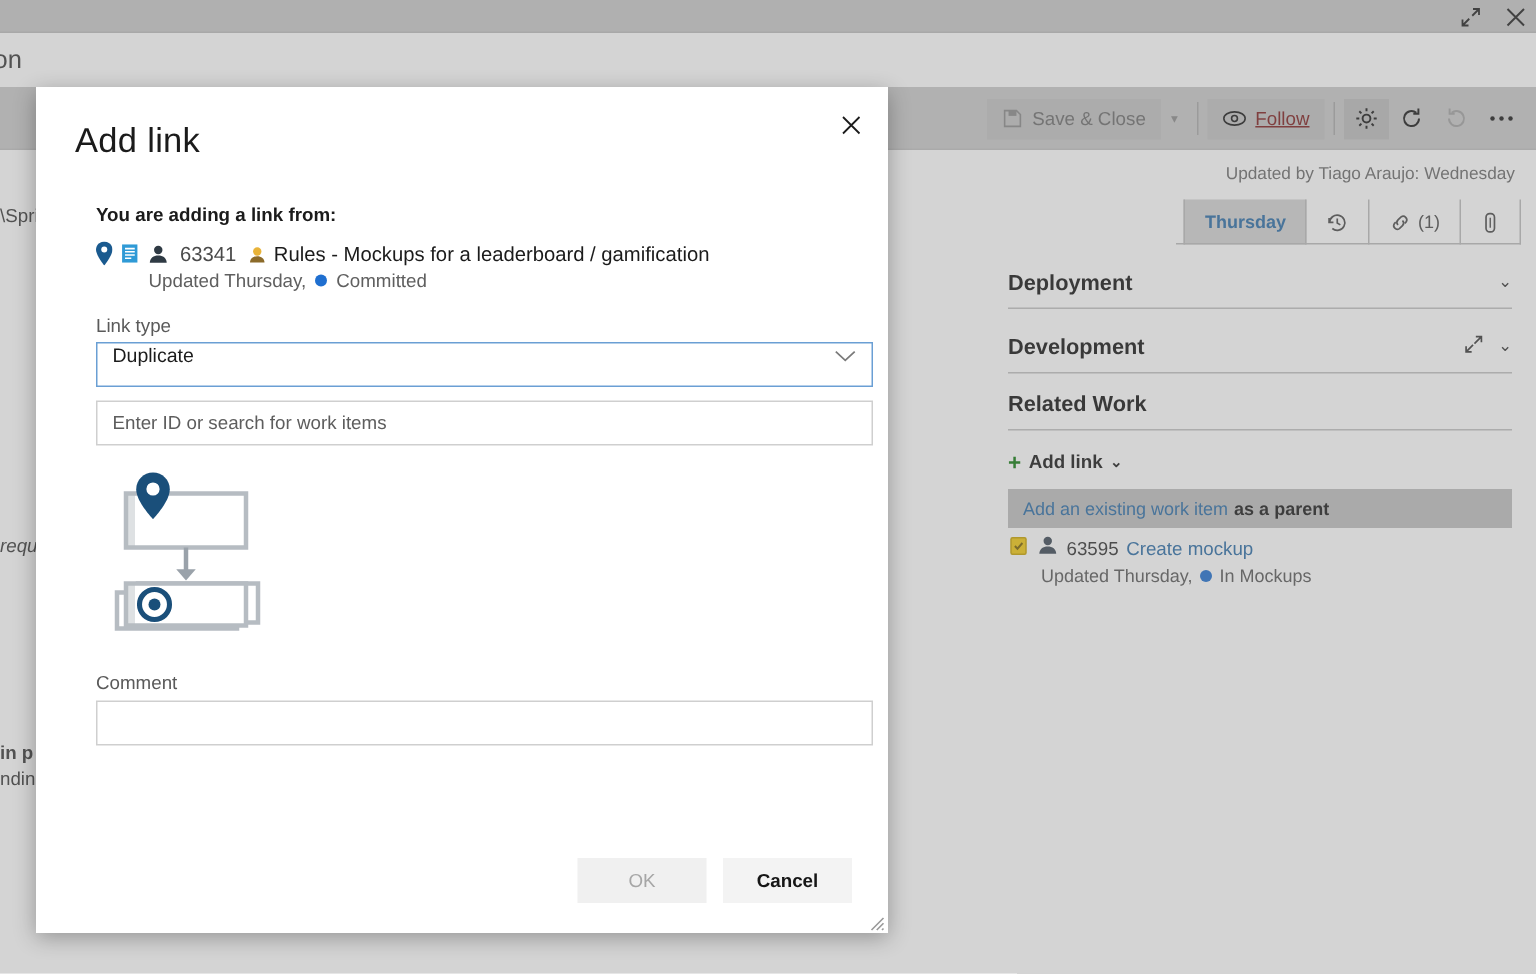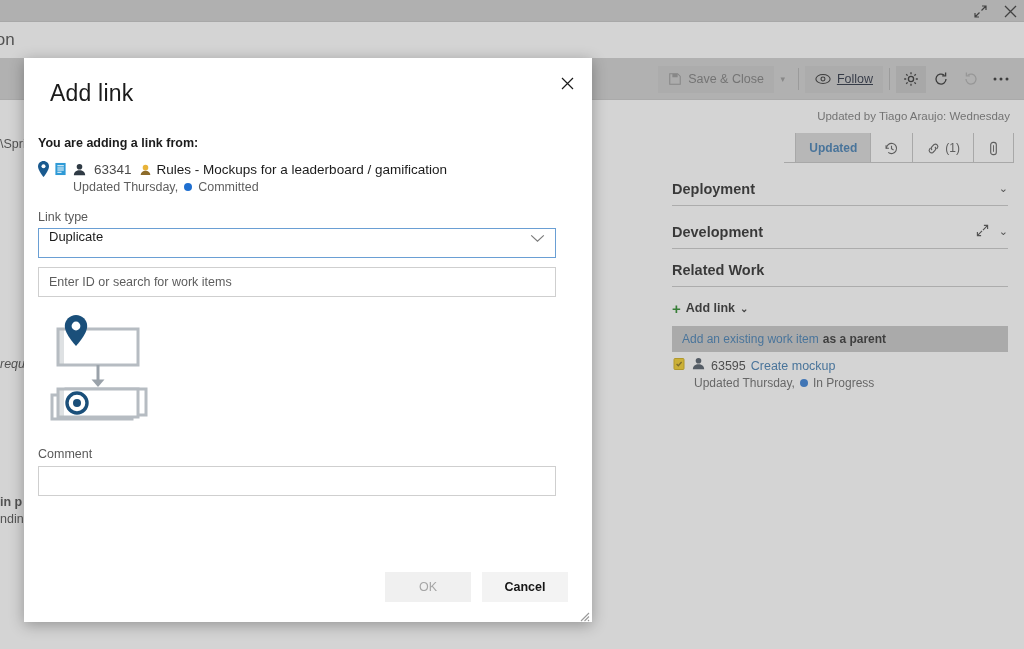--- a/index.html
+++ b/index.html
@@ -42,21 +42,21 @@
   }
   .bg-toolbar-inner {
     position: absolute; right: 8px; top: 0; height: 42px;
     display: flex; align-items: center; gap: 0px;
   }
   .tb-btn {
     height: 27px; display: flex; align-items: center; gap: 6px;
     padding: 0 10px; font-size: 12.5px; color: #6e6e6e;
     background: #c2c2c2; border: none; white-space: nowrap;
   }
-  .tb-btn.enabled { color: #0f172a; background: #c2c2c2; text-decoration: underline; }
+  .tb-btn.enabled { color: #7f1d1d; background: #c2c2c2; text-decoration: underline; }
   .tb-split { width: 18px; display:flex; align-items:center; justify-content:center; }
   .tb-icon-btn {
     width: 30px; height: 27px; display: flex; align-items: center; justify-content: center;
     background: transparent; border: none;
   }
   .tb-icon-btn.boxed { background: #bdbdbd; }
   .tb-sep { width: 1px; height: 22px; background: #a9a9a9; margin: 0 6px; }
 
   .bg-updated {
     position: absolute; right: 14px; top: 110px;
@@ -127,21 +127,21 @@
   }
   .dlg-close {
     position: absolute; right: 12px; top: 12px; width: 26px; height: 26px;
     display: flex; align-items: center; justify-content: center;
   }
   .dlg-title {
     position: absolute; left: 26px; top: 22px;
     font-size: 23px; color: #1b1b1b; font-weight: 300;
     letter-spacing: .2px;
   }
-  .dlg-body { position: absolute; left: 14px; top: 78px; width: 518px; }
+  .dlg-body { position: absolute; left: 40px; top: 78px; width: 518px; }
 
   .lbl-bold { font-size: 12.5px; font-weight: bold; color: #1b1b1b; }
   .src-row { display: flex; align-items: center; gap: 5px; margin-top: 11px; }
   .src-id { font-size: 13.5px; color: #4a4a4a; margin-left: 2px; }
   .src-title {
     font-size: 13.5px; color: #1b1b1b; 
   }
   .src-sub {
     font-size: 12.5px; color: #5f5f5f; margin-left: 35px; margin-top: 3px;
     display: flex; align-items: center; gap: 6px;
@@ -261,21 +261,21 @@
             <circle cx="15" cy="3" r="1.5" fill="#1b1b1b"></circle>
           </svg>
       </div>
     </div>
   </div>
 
   <div class="bg-updated">Updated by Tiago Araujo: Wednesday</div>
 
   <div class="bg-tabs">
     <div class="bg-tab active">
-      <span>Updated</span>
+      <span>Thursday</span>
     </div>
     <div class="bg-tab">
       <svg width="15" height="15" viewBox="0 0 16 16">
           <path d="M2.6 8a5.4 5.4 0 1 1 1.9 4.1" fill="none" stroke="#4c4c4c" stroke-width="1.2"></path>
           <path d="M2.2 4.6v3.1h3.1" fill="none" stroke="#4c4c4c" stroke-width="1.2"></path>
           <path d="M8 5v3.2l2.2 1.3" fill="none" stroke="#4c4c4c" stroke-width="1.2"></path>
         </svg>
     </div>
     <div class="bg-tab">
       <svg width="15" height="15" viewBox="0 0 16 16">
@@ -341,21 +341,21 @@
             <circle cx="8" cy="5" r="3" fill="#3e4a57"></circle>
             <path d="M2 14c0-3.4 2.7-5.2 6-5.2s6 1.8 6 5.2z" fill="#3e4a57"></path>
           </svg>
       </span>
       <span class="wi-id">63595</span>
       <span class="wi-title">Create mockup</span>
     </div>
     <div class="wi-sub">
       <span>Updated Thursday,</span>
       <span class="dot"></span>
-      <span>In Progress</span>
+      <span>In Mockups</span>
     </div>
   </div>
 
   <div class="bg-left-text" style="left:36px;top:70px">A</div>
   <div class="bg-left-text" style="left:0px;top:137px">\Spri</div>
   <div class="bg-left-text" style="left:0px;top:357px;font-style:italic">requ</div>
   <div class="bg-left-text" style="left:0px;top:495px;font-weight:bold">in p</div>
   <div class="bg-left-text" style="left:0px;top:512px">nding</div>
 
 </div>

